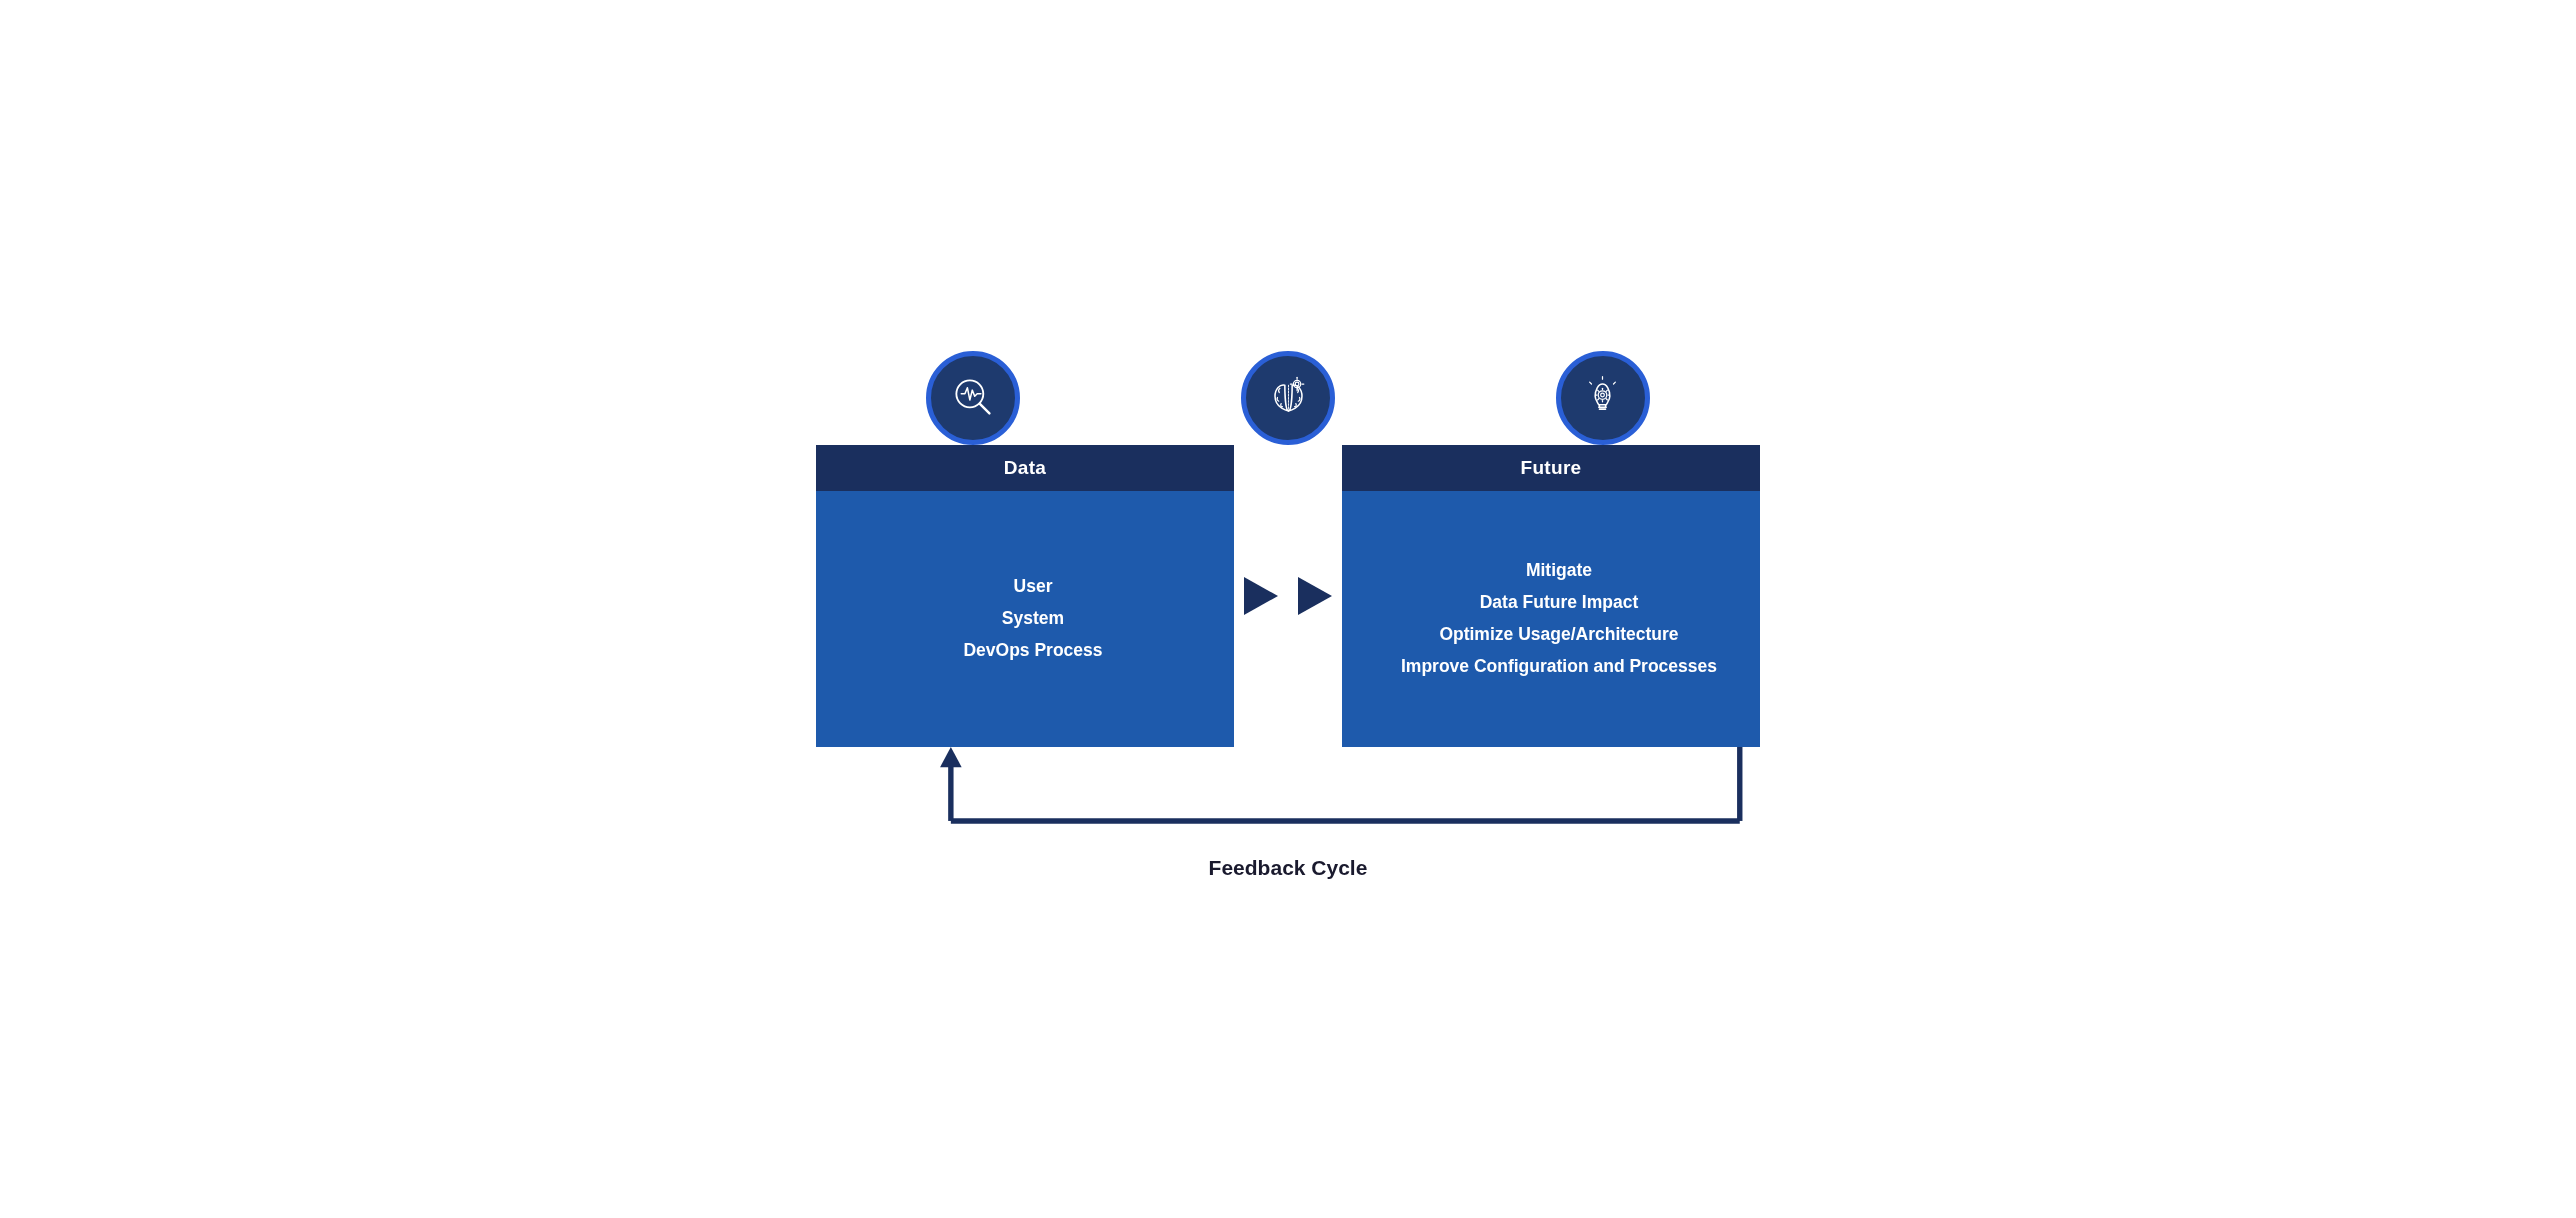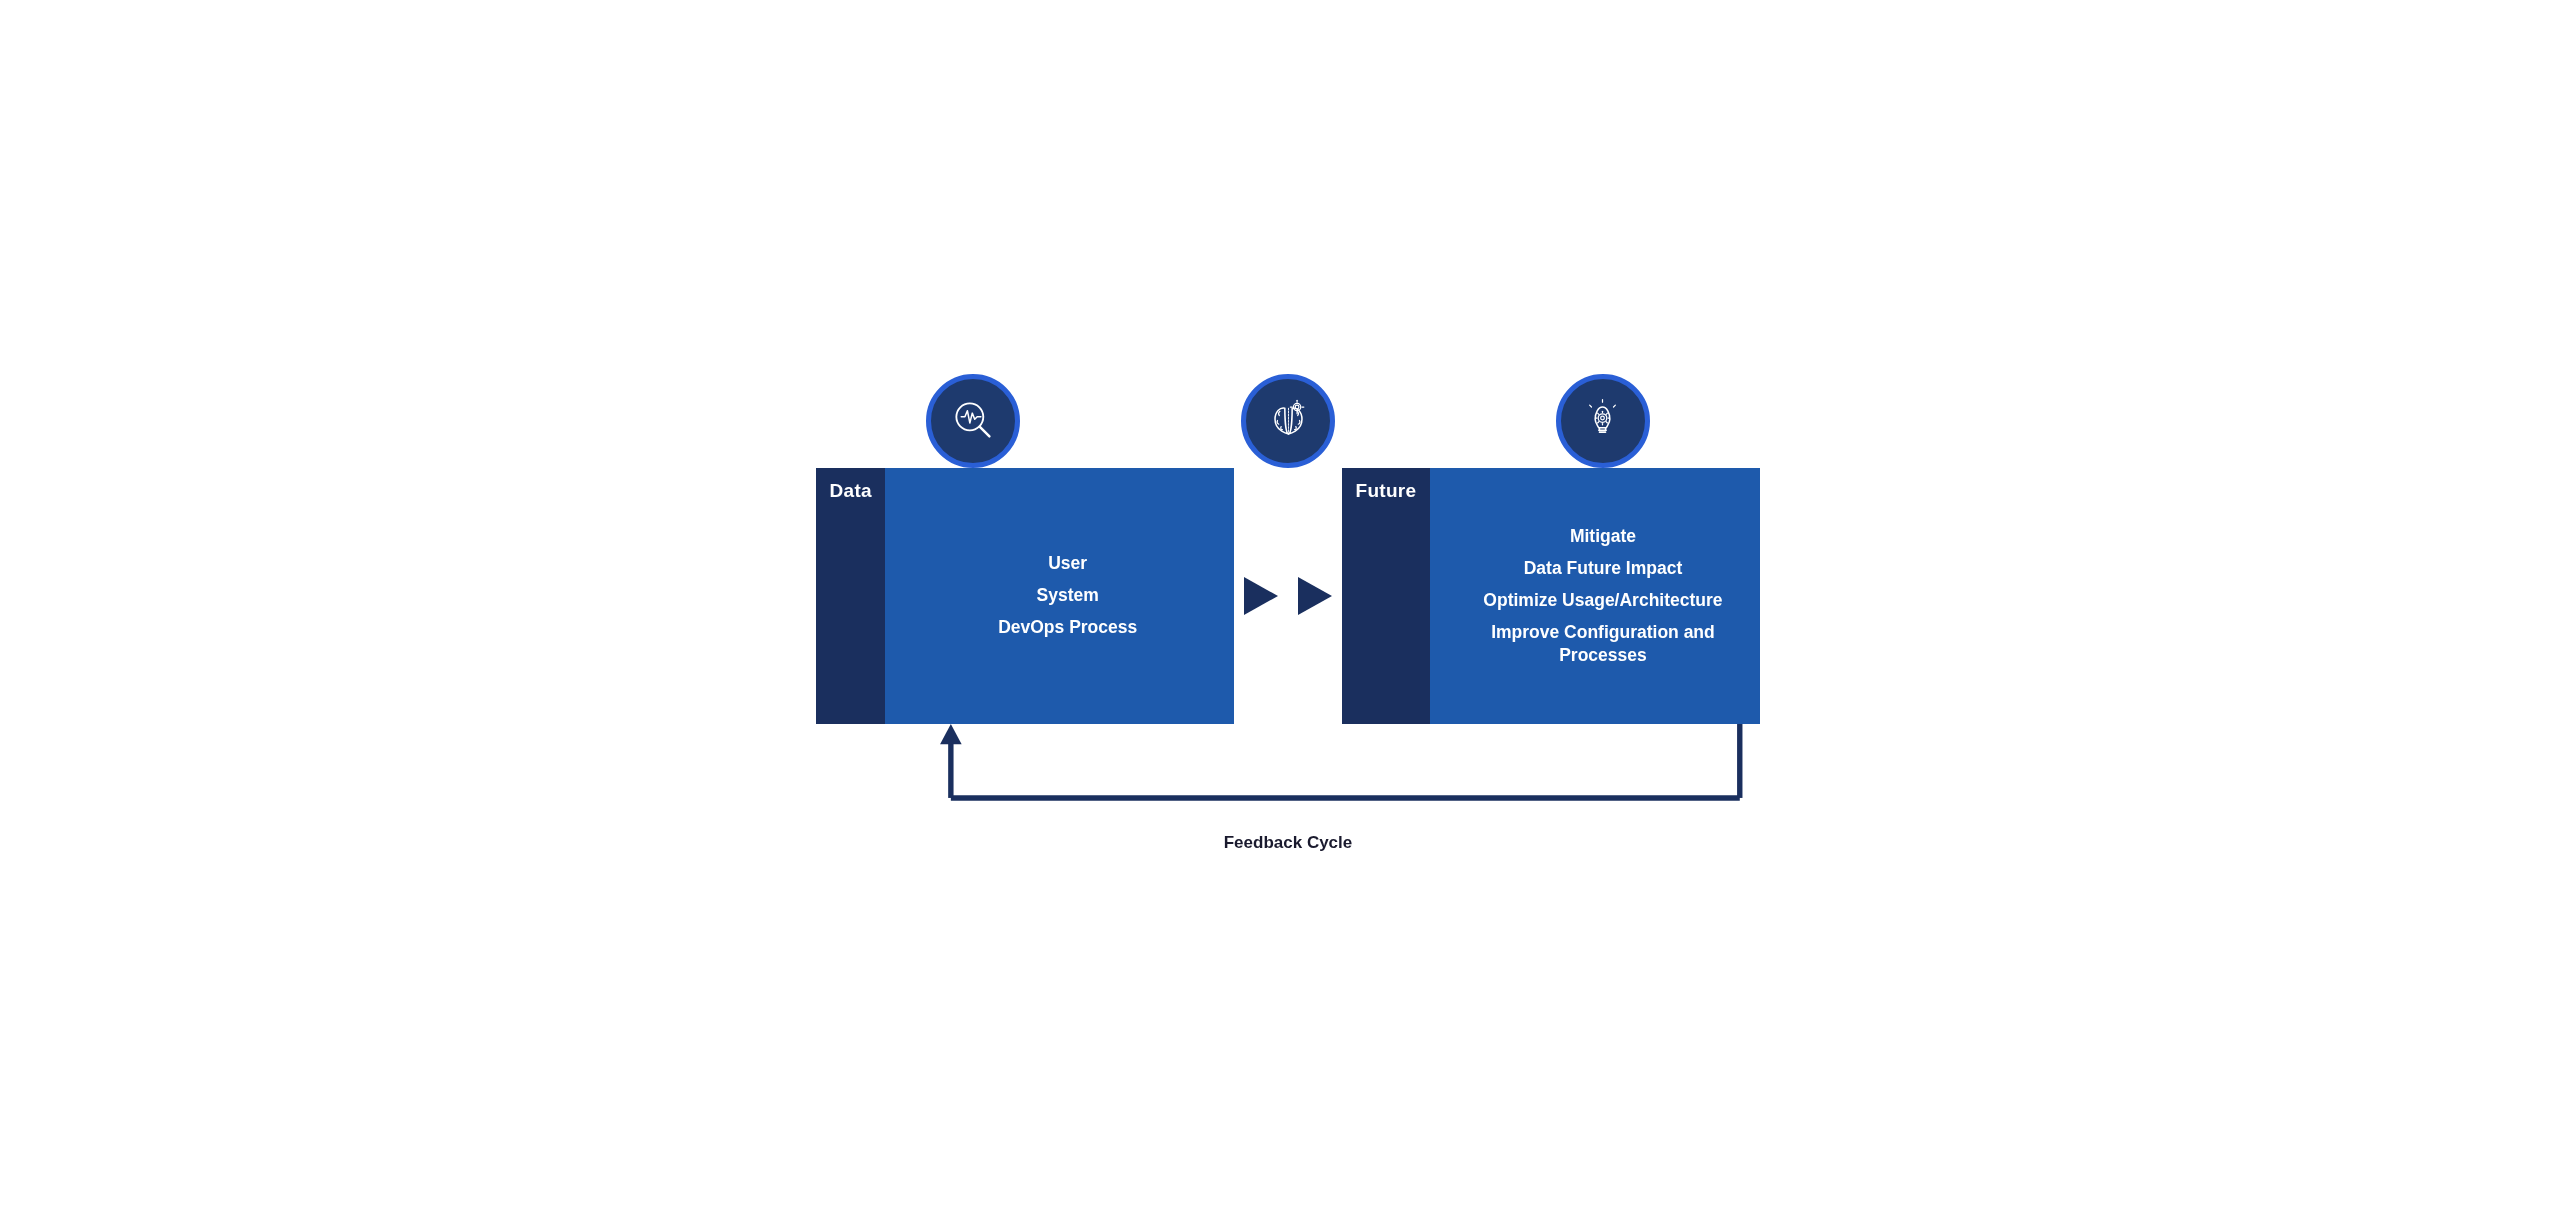--- a/index.html
+++ b/index.html
@@ -77,21 +77,21 @@
       height: 0;
       border-top: 19px solid transparent;
       border-bottom: 19px solid transparent;
       border-left: 34px solid #1a2f5e;
     }
 
     
     .column-box {
       flex: 1;
       display: flex;
-      flex-direction: row;
+      flex-direction: column;
       border: none;
       overflow: hidden;
     }
 
     .column-header {
       background: #1a2f5e;
       padding: 12px 13.5px;
       text-align: center;
     }
 
@@ -137,21 +137,21 @@
     }
 
     
     .feedback-svg {
       width: 100%;
       height: 121px;
     }
 
     .feedback-label {
       text-align: center;
-      font-size: 17px;
+      font-size: 21px;
       font-weight: 600;
       color: #1a1a2e;
       margin-top: -13.5px;
       position: relative;
       z-index: 10;
     }
 
     
     svg.icon-svg {
       width: 49px;

